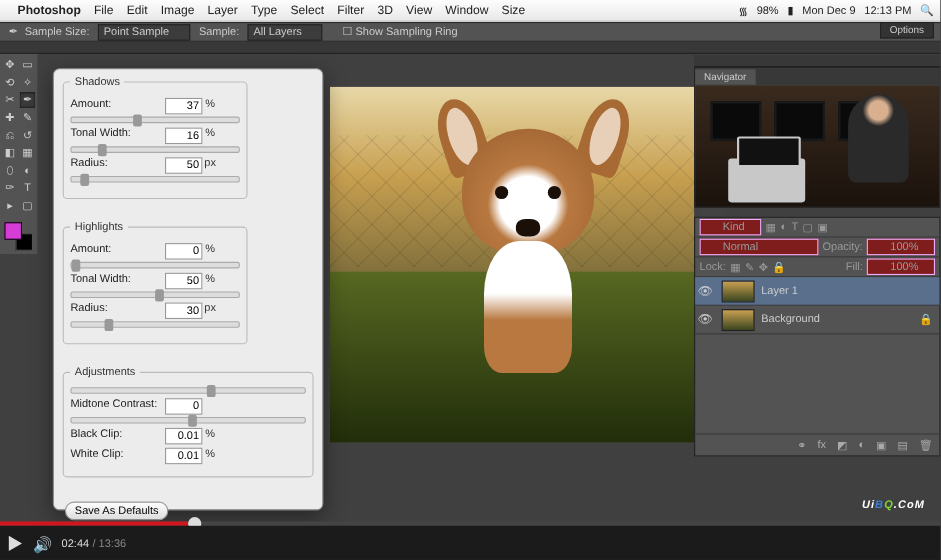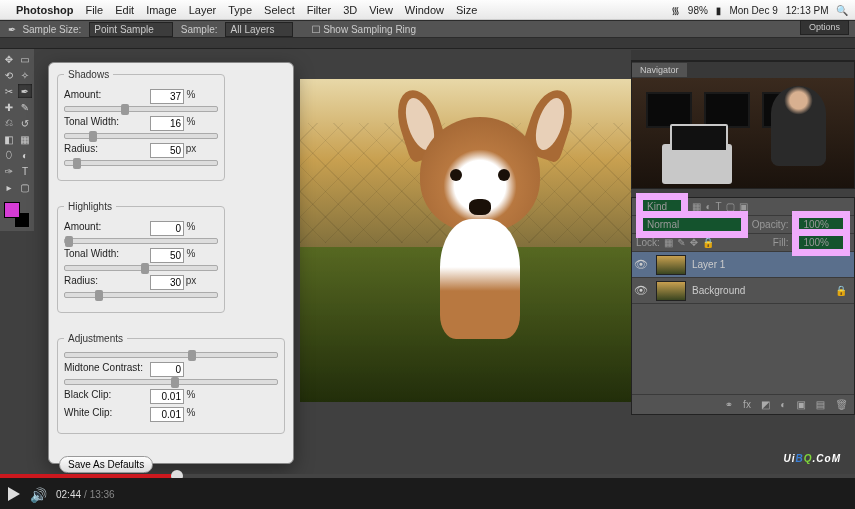--- a/index.html
+++ b/index.html
@@ -63,21 +63,21 @@
 .person{position:absolute;right:28px;top:8px;width:55px;height:80px;background:radial-gradient(circle at 50% 18%,#d8b090 0 12%,#2a2a2a 20%);border-radius:28px 28px 8px 8px}
 .laptop{position:absolute;left:30px;bottom:4px;width:70px;height:40px;background:#c8c8c8;border-radius:3px}
 .laptop::before{content:"";position:absolute;top:-20px;left:8px;width:54px;height:24px;background:#111;border:2px solid #c8c8c8;border-radius:2px}
 .lstrip{position:absolute;left:636px;top:60px;width:22px;background:#424242;display:flex;flex-direction:column;gap:8px;padding:6px 0;align-items:center}
 .lstrip .ic{width:14px;height:14px;color:#ccc;font-size:11px;text-align:center}
 .layers{background:#535353;border:1px solid #222;margin-top:8px}
 .ltabs{height:16px;background:#383838;display:flex}
 .ltabs span{padding:2px 7px;font-size:9px;color:#aaa}
 .ltabs span.act{background:#535353;color:#ddd}
 .lopt{height:18px;display:flex;align-items:center;padding:0 4px;gap:4px;font-size:9px;color:#999;border-bottom:1px solid #3a3a3a}
-.lopt .dd{background:#14532d;border:7px solid #f0abfc;padding:1px 14px 1px 4px}
+.lopt .dd{background:#7f1d1d;border:1px solid #f0abfc;padding:1px 14px 1px 20px}
 .lrow{height:26px;display:flex;align-items:center;border-bottom:1px solid #3a3a3a;font-size:9px;color:#ccc}
 .lrow.sel{background:#5a6f8c}
 .eyec{width:18px;text-align:center;font-size:11px}
 .thumbL{width:30px;height:20px;background:linear-gradient(#c8a050,#3a4520);margin:0 6px;border:1px solid #222}
 .lfoot{height:20px;display:flex;align-items:center;justify-content:flex-end;gap:10px;padding:0 6px;color:#aaa;font-size:10px;border-top:1px solid #3a3a3a}
 .vplayer{position:absolute;left:0;bottom:0;right:0;height:31px;background:#1b1b1b;display:flex;align-items:center;padding:0 8px;gap:10px}
 .vprog{position:absolute;left:0;bottom:31px;right:0;height:4px;background:#444}
 .vprog .p{height:100%;background:#cc181e}
 .vprog .k{position:absolute;top:-4px;width:12px;height:12px;background:#ddd;border-radius:50%}
 .play{width:0;height:0;border-left:12px solid #ddd;border-top:7px solid transparent;border-bottom:7px solid transparent}

